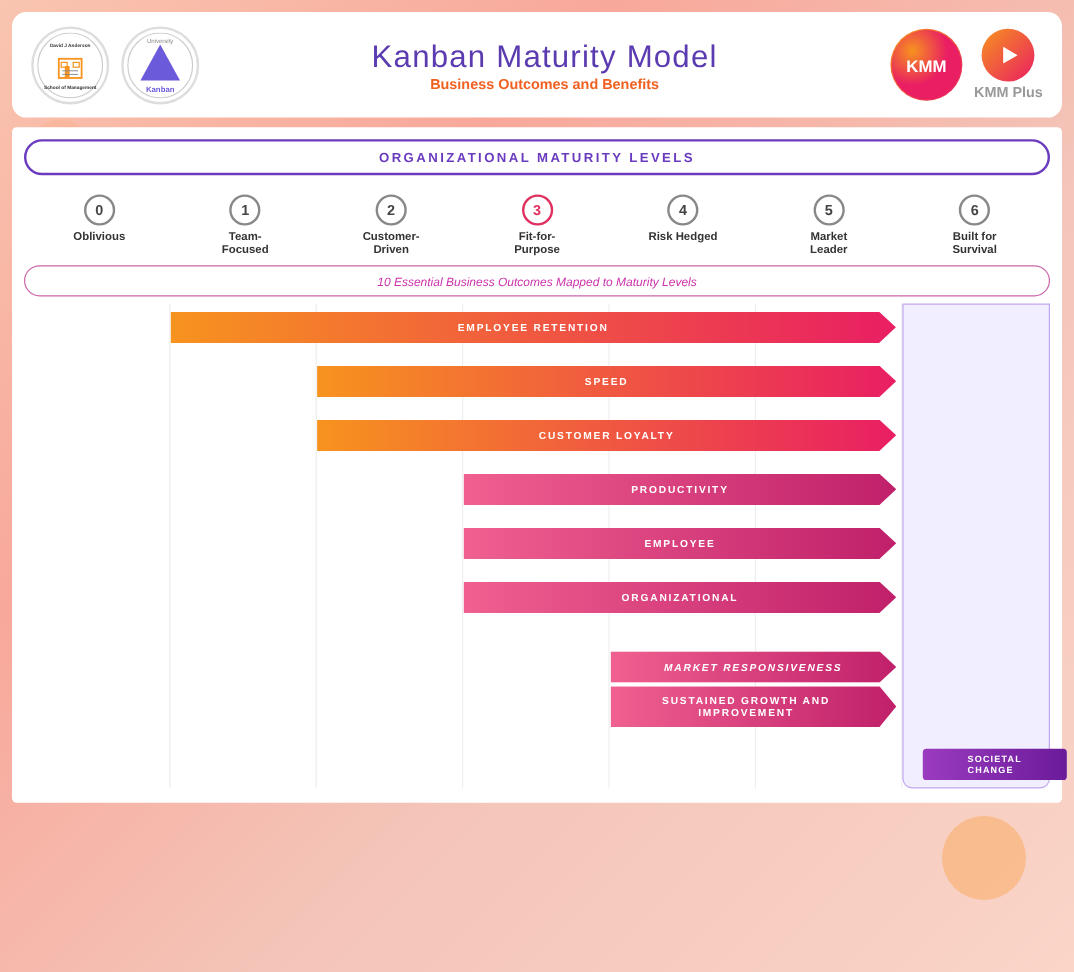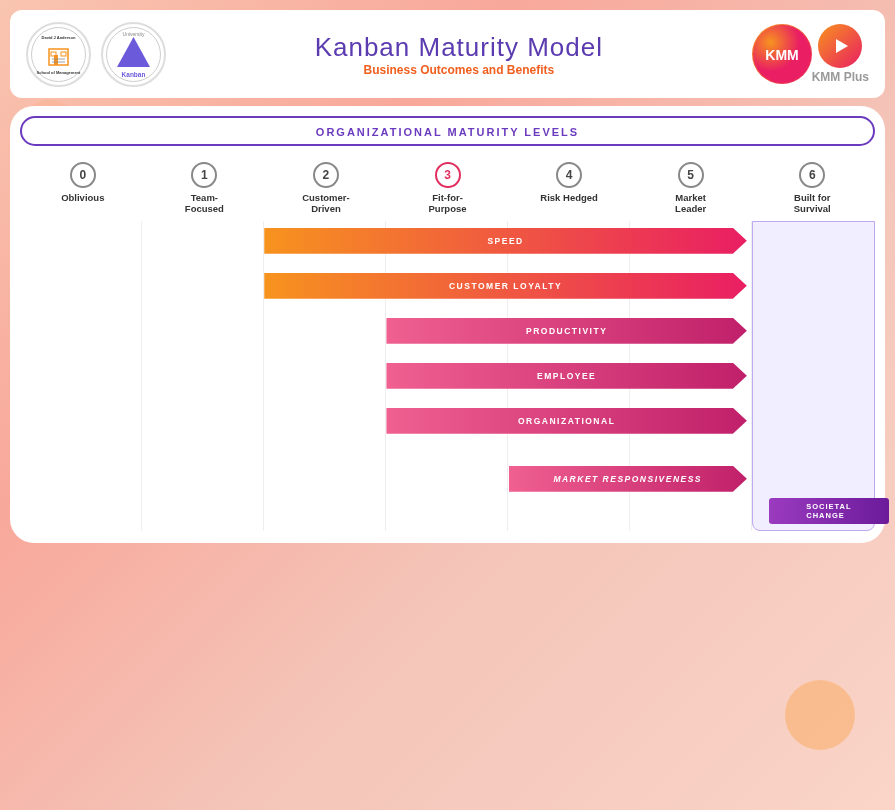--- a/index.html
+++ b/index.html
@@ -63,20 +63,21 @@
     }
     .header-title p {
       font-size: 12px;
       font-weight: bold;
       color: #F06020;
     }
 
     .header-logos-right {
       display: flex;
       align-items: center;
+      gap: 10px;
       justify-content: space-between;
     }
     .kmm-badge {
       width: 60px;
       height: 60px;
       border-radius: 50%;
       background: linear-gradient(135deg, #f7931e, #e91e63);
       display: flex;
       align-items: center;
       justify-content: center;
@@ -88,21 +89,21 @@
       display: flex;
       flex-direction: column;
       align-items: center;
       gap: 2px;
     }
 
     
     .main {
       margin: 8px 10px;
       background: white;
-      border-radius: 24px;
+      border-radius: 4px;
       padding: 10px 10px;
       position: relative;
       z-index: 5;
     }
 
     
     .org-banner {
       text-align: center;
       border: 2px solid #6B3BBF;
       border-radius: 20px;
@@ -289,33 +290,41 @@
     <div class="level-col" style="flex:1;">
       <div class="level-num">5</div>
       <div class="level-name">Market<br>Leader</div>
     </div>
     <div class="level-col" style="flex:1;">
       <div class="level-num">6</div>
       <div class="level-name">Built for<br>Survival</div>
     </div>
   </div>
 
+  <div class="outcomes-banner">
+    <span class="outcomes-banner-text">10 Essential Business Outcomes Mapped to Maturity Levels</span>
+  </div>
 
   <div style="position:relative;width:100%;">
 
     <div style="display:flex;position:absolute;top:0;left:0;width:100%;height:100%;pointer-events:none;">
       <div style="flex:1;border-right:1px solid #eee;"></div>
       <div style="flex:1;border-right:1px solid #eee;"></div>
       <div style="flex:1;border-right:1px solid #eee;"></div>
       <div style="flex:1;border-right:1px solid #eee;"></div>
       <div style="flex:1;border-right:1px solid #eee;"></div>
       <div style="flex:1;border-right:1px solid #eee;"></div>
       <div style="flex:1;background:#f0eeff;border:1px solid #c0a8ef;border-radius:0 0 8px 8px;"></div>
     </div>
 
+    <div style="position:relative;height:40px;margin-bottom:5px;">
+      <div class="arrow-shape arrow-orange-magenta" style="left:14.28%;width:calc(71.4% - 6px);top:7px;">
+        <span>EMPLOYEE  RETENTION</span>
+      </div>
+    </div>
 
     <div style="position:relative;height:40px;margin-bottom:5px;">
       <div class="arrow-shape arrow-orange-magenta" style="left:28.57%;width:calc(57.14% - 6px);top:7px;">
         <span>SPEED</span>
       </div>
     </div>
 
     <div style="position:relative;height:40px;margin-bottom:5px;">
       <div class="arrow-shape arrow-orange-magenta" style="left:28.57%;width:calc(57.14% - 6px);top:7px;">
         <span>CUSTOMER LOYALTY</span>
@@ -339,20 +348,25 @@
         <span>ORGANIZATIONAL</span>
       </div>
     </div>
 
     <div style="position:relative;height:40px;margin-bottom:5px;">
       <div class="arrow-shape arrow-pink-magenta" style="left:57.14%;width:calc(28.58% - 6px);top:20px;font-style:italic;">
         <span>MARKET RESPONSIVENESS</span>
       </div>
     </div>
 
+    <div style="position:relative;height:44px;margin-bottom:5px;">
+      <div class="arrow-shape arrow-pink-magenta" style="left:57.14%;width:calc(28.58% - 6px);top:4px;height:34px;line-height:1.2;text-align:center;padding:0 16px 0 4px;">
+        <span>SUSTAINED GROWTH AND<br>IMPROVEMENT</span>
+      </div>
+    </div>
 
 
     <div style="position:relative;height:40px;margin-bottom:2px;">
       <div style="position:absolute;left:85.72%;width:calc(14.28% - 2px);top:7px;height:26px;background:linear-gradient(90deg,#9B3BBF,#6B1B9A);display:flex;align-items:center;justify-content:center;font-size:7.5px;font-weight:800;letter-spacing:1px;color:white;border-radius:3px;margin-left:16px;">
         <span>SOCIETAL<br>CHANGE</span>
       </div>
     </div>
 
   </div>
 

